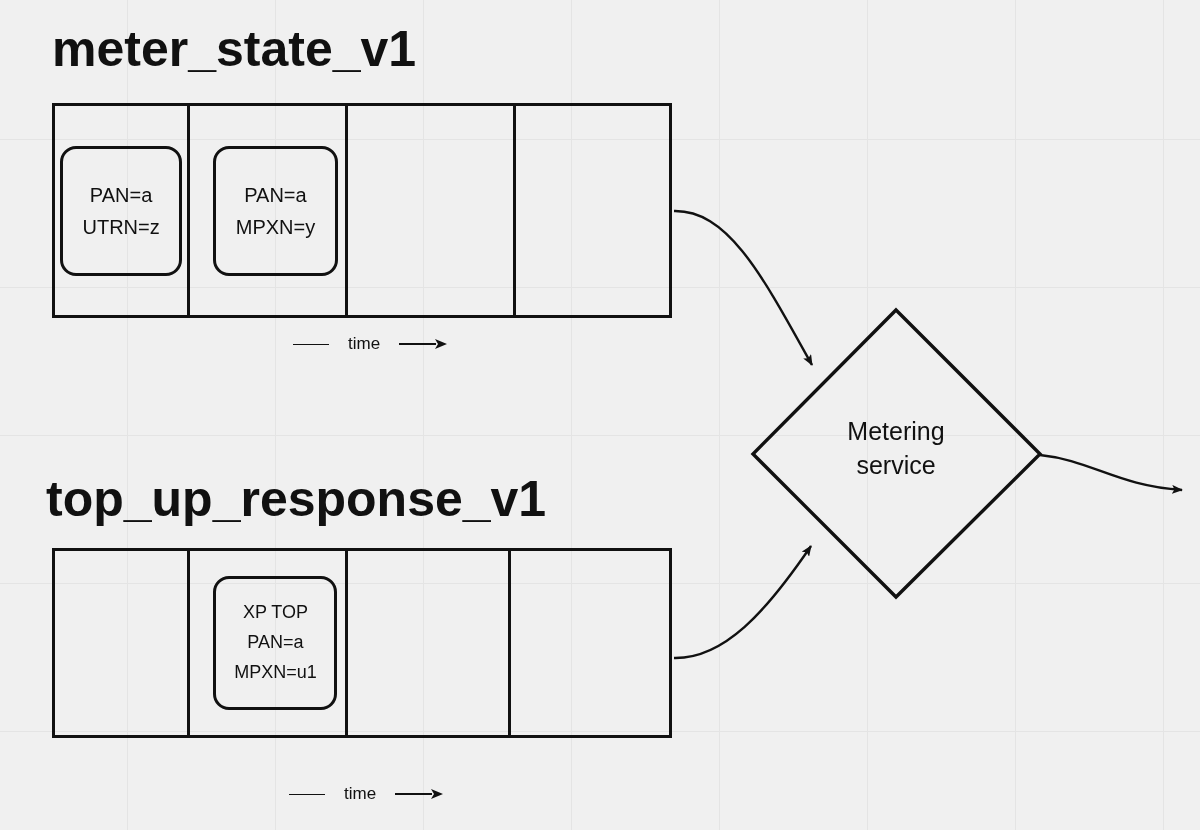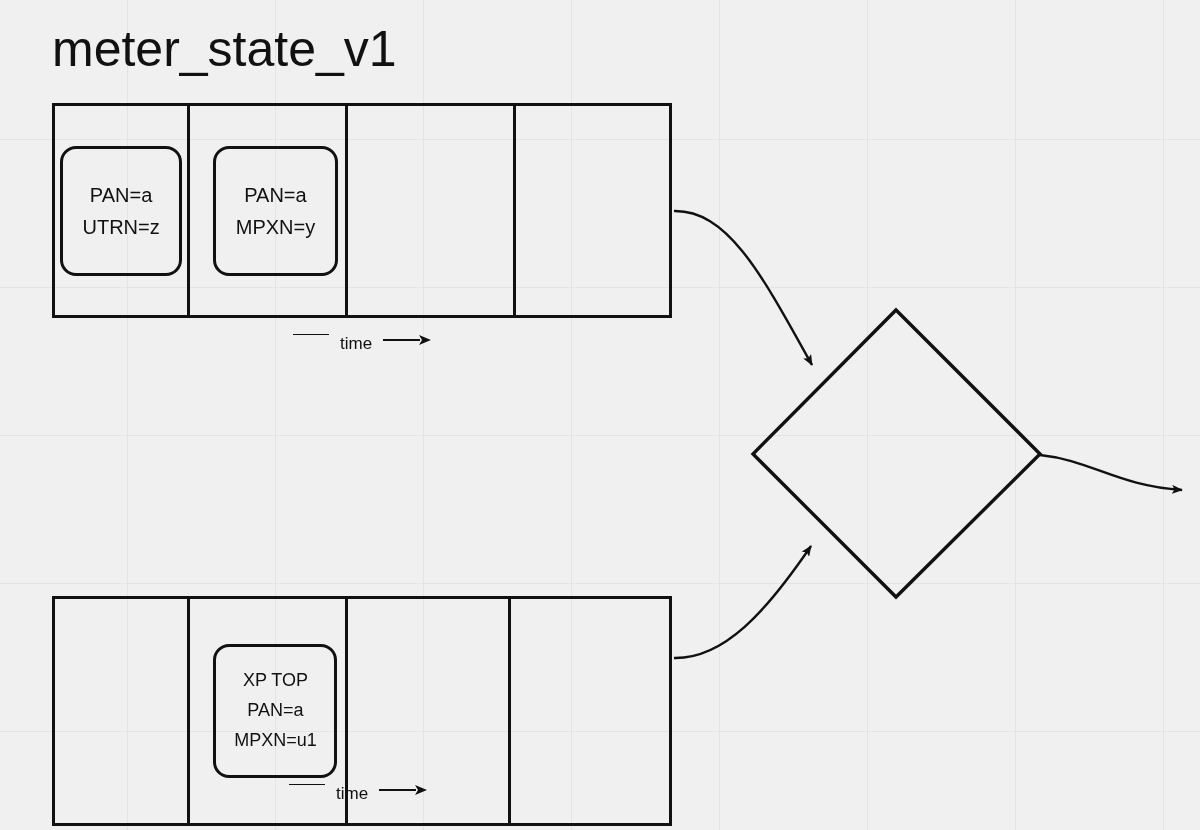--- a/index.html
+++ b/index.html
@@ -29,21 +29,21 @@
     position: absolute;
     left: 0;
     top: 0;
     width: 1200px;
     height: 830px;
     overflow: visible;
   }
   .topic-title {
     position: absolute;
     font-size: 50px;
-    font-weight: 400;
+    font-weight: 700;
     color: #111111;
     letter-spacing: 0px;
     white-space: nowrap;
     line-height: 1;
   }
   .topic-box {
     position: absolute;
     box-sizing: border-box;
     border: 3px solid #111111;
     background: transparent;
@@ -78,22 +78,22 @@
     color: #111111;
     line-height: 1.6;
     white-space: nowrap;
   }
   .msg-2 .msg-line { font-size: 20px; }
   .msg-3 .msg-line { font-size: 18px; line-height: 1.65; }
   .time-label {
     position: absolute;
     display: flex;
     flex-direction: row;
-    align-items: flex-start;
-    gap: 11px;
+    align-items: center;
+    gap: 19px;
     font-size: 17px;
     color: #111111;
   }
   .time-rule {
     display: block;
     width: 36px;
     height: 0;
     border-top: 1.6px solid #111111;
   }
   .time-arrow {
@@ -154,22 +154,23 @@
     <span class="time-rule"></span>
     <span>time</span>
     <span class="time-arrow">
       <svg width="49" height="12" viewBox="0 0 49 12">
         <line x1="0" y1="6" x2="37" y2="6" stroke="#111111" stroke-width="1.8"></line>
         <path d="M36,1 L48,6 L36,11 L39,6 Z" fill="#111111"></path>
       </svg>
     </span>
   </div>
 
+  <div class="topic-title" style="left:46px; top:474px;">top_up_response_v1</div>
 
-  <div class="topic-box" style="left:52px; top:548px; width:620px; height:230px;margin-top:48px;">
+  <div class="topic-box" style="left:52px; top:548px; width:620px; height:190px;">
     <div class="topic-cell" style="width:148px;"></div>
     <div class="topic-cell" style="width:155px;">
       <div class="msg-box msg-3" style="width:124px; height:134px;">
         <div class="msg-line">XP TOP</div>
         <div class="msg-line">PAN=a</div>
         <div class="msg-line">MPXN=u1</div>
       </div>
     </div>
     <div class="topic-cell" style="width:161px;"></div>
     <div class="topic-cell" style="width:156px;"></div>
@@ -179,14 +180,18 @@
     <span class="time-rule"></span>
     <span>time</span>
     <span class="time-arrow">
       <svg width="49" height="12" viewBox="0 0 49 12">
         <line x1="0" y1="6" x2="37" y2="6" stroke="#111111" stroke-width="1.8"></line>
         <path d="M36,1 L48,6 L36,11 L39,6 Z" fill="#111111"></path>
       </svg>
     </span>
   </div>
 
+  <div class="node-label" style="left:796px; top:414px; width:200px;">
+    <div>Metering</div>
+    <div>service</div>
+  </div>
 
 </div>
 
 </body></html>

